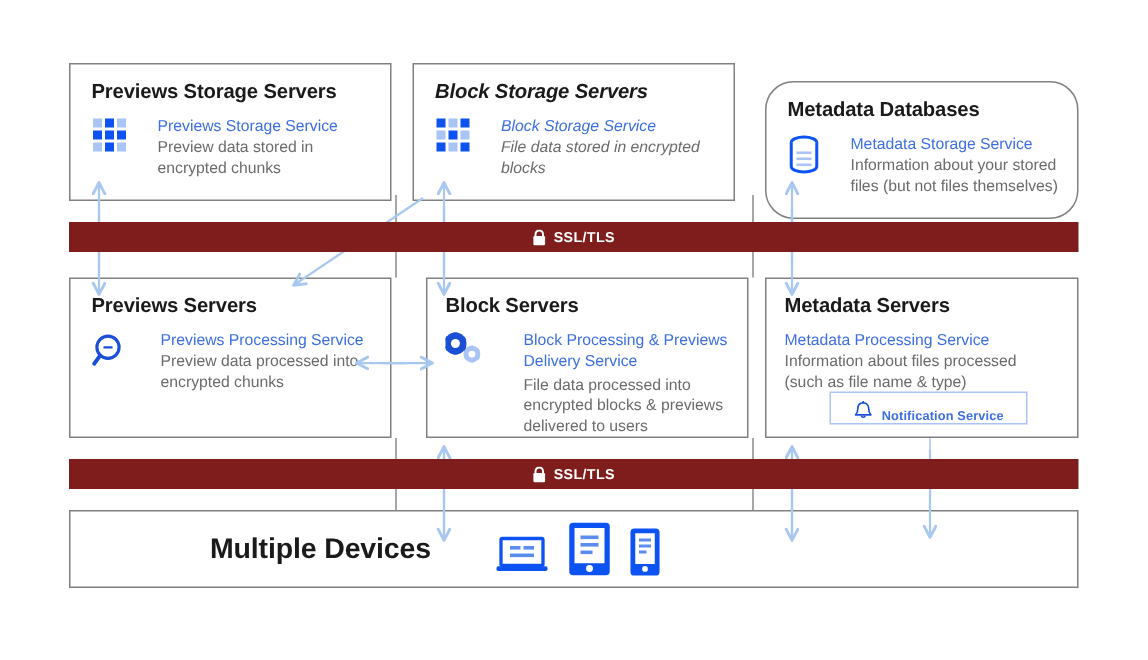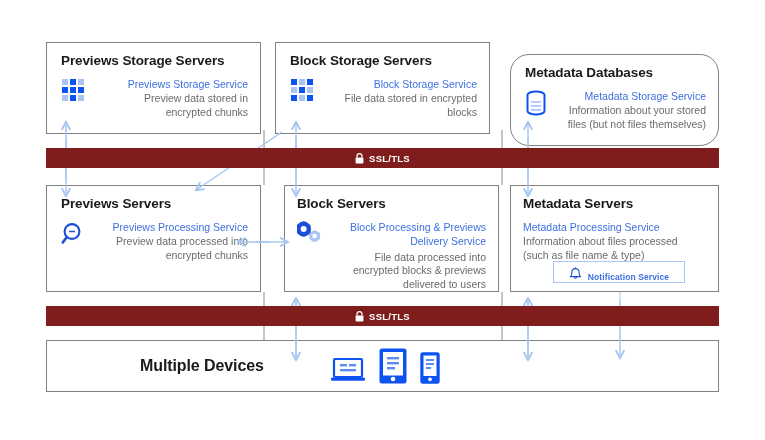--- a/index.html
+++ b/index.html
@@ -14,21 +14,21 @@
   .box{
     position:absolute;background:#fff;
     border:1px solid #808080;
     box-sizing:border-box;
     z-index:3;
   }
   .box-title{
     font-size:13.5px;font-weight:bold;color:#1a1a1a;
     letter-spacing:-0.1px;line-height:1.1;
   }
-  .svc-row{display:flex;align-items:flex-start;gap:20px;text-align:right;}
+  .svc-row{display:flex;align-items:flex-start;gap:20px;}
   .svc-text{flex:1;min-width:0;}
   .svc-name{
     font-size:10.5px;color:#3d6fe0;line-height:1.32;font-weight:400;
   }
   .svc-desc{
     font-size:10.5px;color:#6b6b6b;line-height:1.32;margin-top:0px;
   }
   .icon-box{flex:0 0 auto;display:block;}
 
   
@@ -88,21 +88,21 @@
         </span>
         <span class="svc-text">
           <div class="svc-name">Previews Storage Service</div>
           <div class="svc-desc">Preview data stored in encrypted chunks</div>
         </span>
       </div>
     </div>
   </div>
 
   <div class="box" style="left:275px;top:42px;width:215px;height:92px;">
-    <div style="padding:11px 12px 0 14px;">
+    <div style="padding:11px 12px 0 14px;font-style:italic;">
       <div class="box-title">Block Storage Servers</div>
       <div class="svc-row" style="margin-top:9px;">
         <span class="icon-box">
           <svg width="24" height="24" viewBox="0 0 24 24">
             <rect x="1" y="1" width="6" height="6" fill="#0d53f2"></rect>
             <rect x="9" y="1" width="6" height="6" fill="#a9c4f5"></rect>
             <rect x="17" y="1" width="6" height="6" fill="#0d53f2"></rect>
             <rect x="1" y="9" width="6" height="6" fill="#a9c4f5"></rect>
             <rect x="9" y="9" width="6" height="6" fill="#0d53f2"></rect>
             <rect x="17" y="9" width="6" height="6" fill="#a9c4f5"></rect>
@@ -221,21 +221,21 @@
       <svg width="9" height="11" viewBox="0 0 9 11">
         <path d="M2 4.6 V3.1 a2.5 2.5 0 0 1 5 0 V4.6" fill="none" stroke="#fff" stroke-width="1.3"></path>
         <rect x="0.6" y="4.4" width="7.8" height="6.1" rx="0.8" fill="#fff"></rect>
       </svg>
     </span>
     <span class="ssl-label">SSL/TLS</span>
   </div>
 
   <div class="box" style="left:46px;top:340px;width:673px;height:52px;">
   </div>
-  <div class="box-title" style="position:absolute;left:140px;top:357px;z-index:6;font-size:16px;">Multiple Devices</div>
+  <div class="box-title" style="position:absolute;left:140px;top:357px;z-index:6;font-size:19px;">Multiple Devices</div>
 
   <div class="devices" style="left:330px;top:348px;">
     <span style="display:flex;">
       <svg width="36" height="30" viewBox="0 0 36 30">
         <rect x="4" y="5" width="28" height="18" rx="1" fill="#fff" stroke="#0d53f2" stroke-width="2.2"></rect>
         <rect x="10" y="10" width="7" height="2.4" fill="#5b8df0"></rect>
         <rect x="19" y="10" width="7" height="2.4" fill="#5b8df0"></rect>
         <rect x="10" y="15" width="16" height="2.4" fill="#5b8df0"></rect>
         <rect x="1" y="23.5" width="34" height="3.2" rx="1.2" fill="#0d53f2"></rect>
       </svg>

